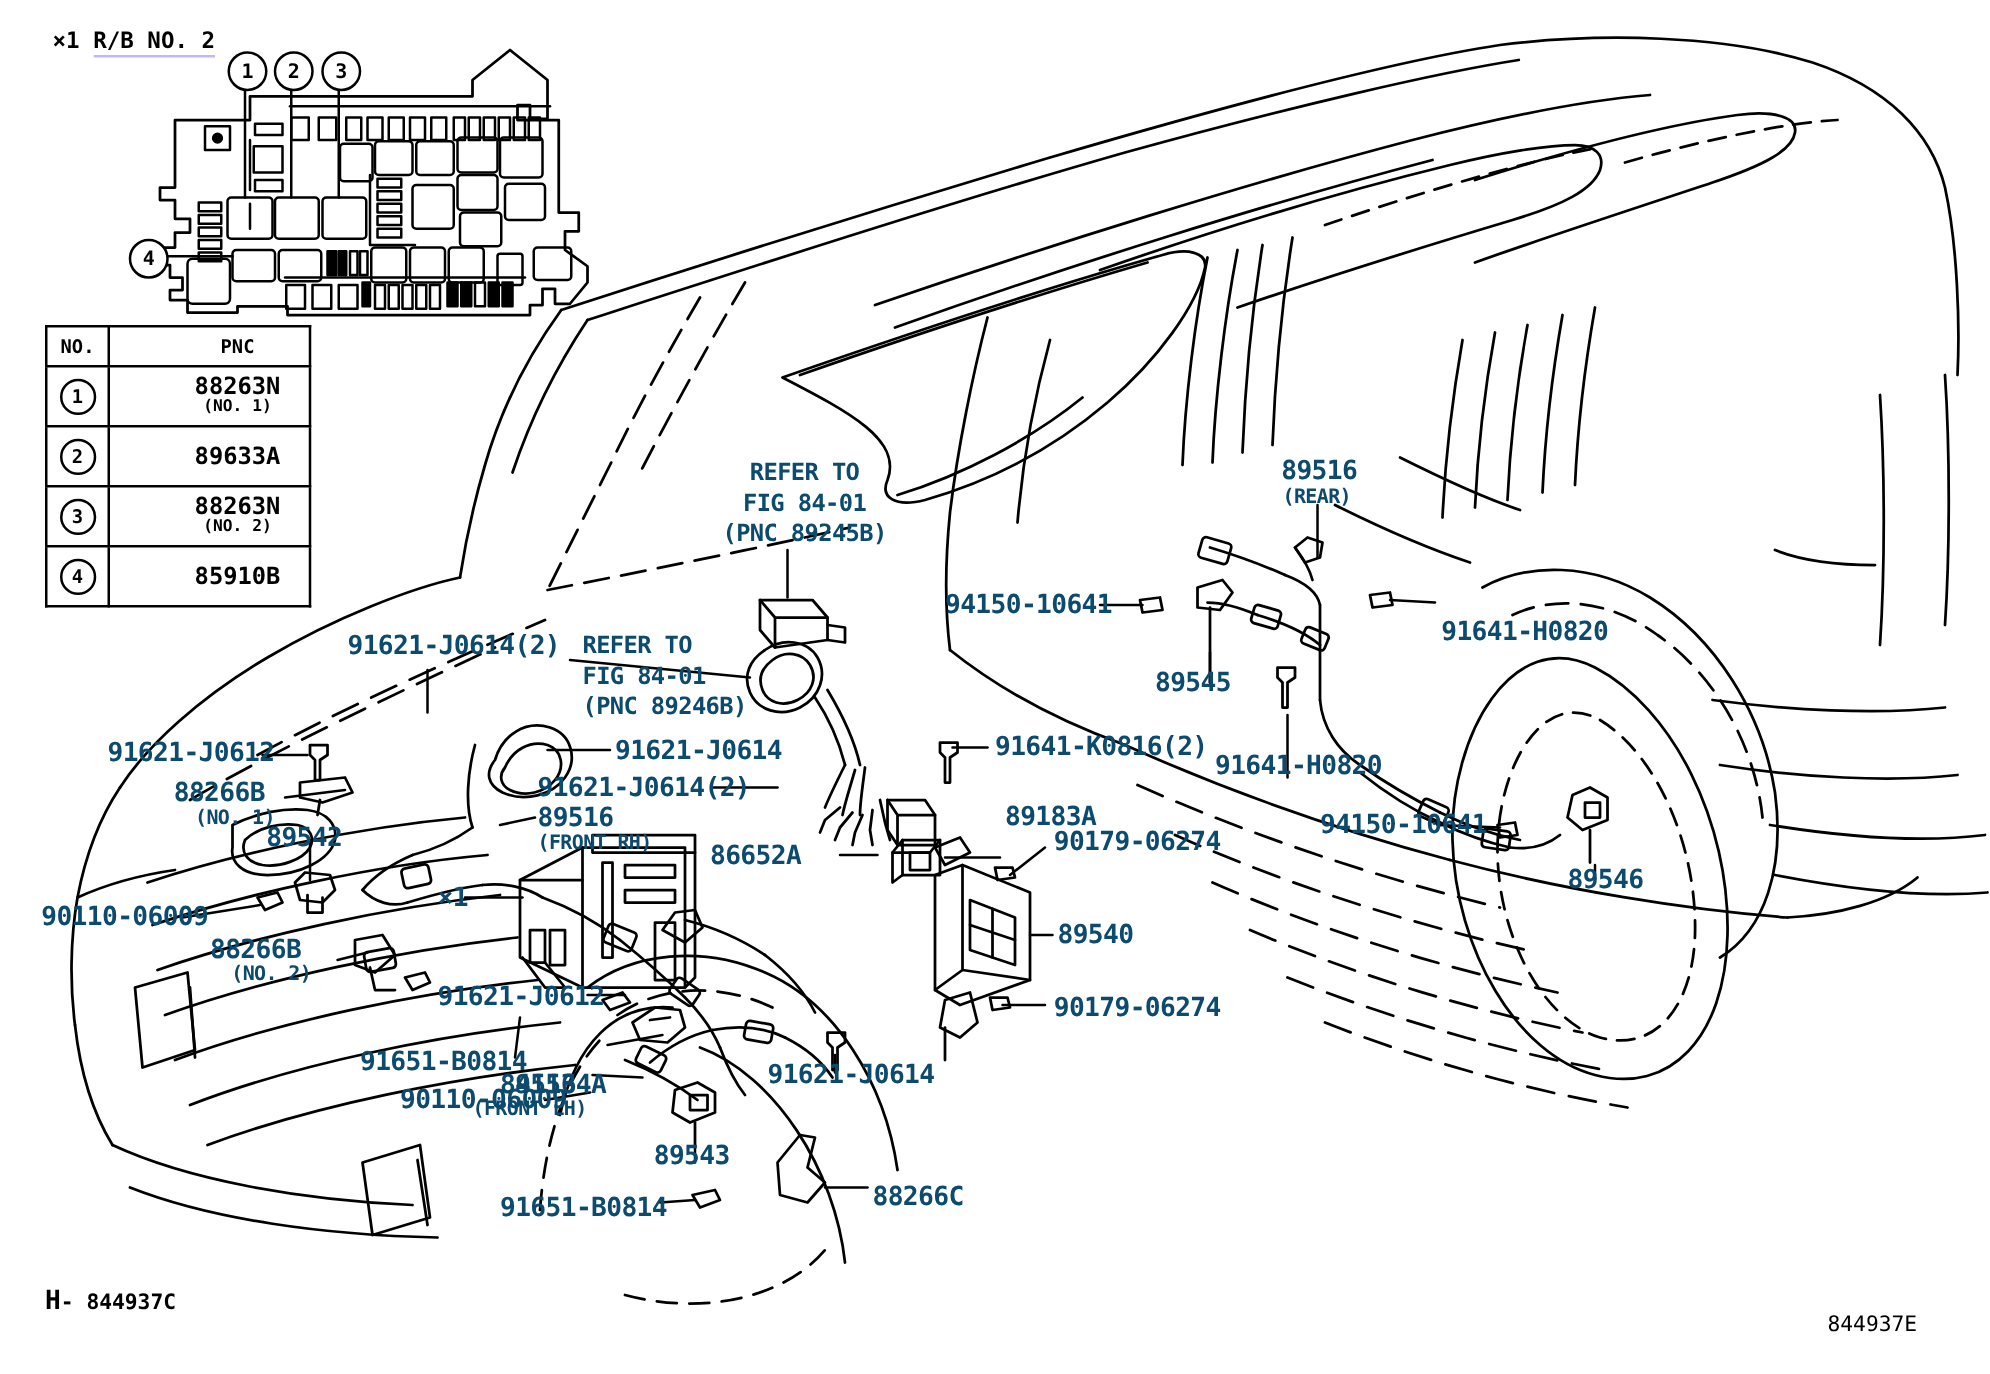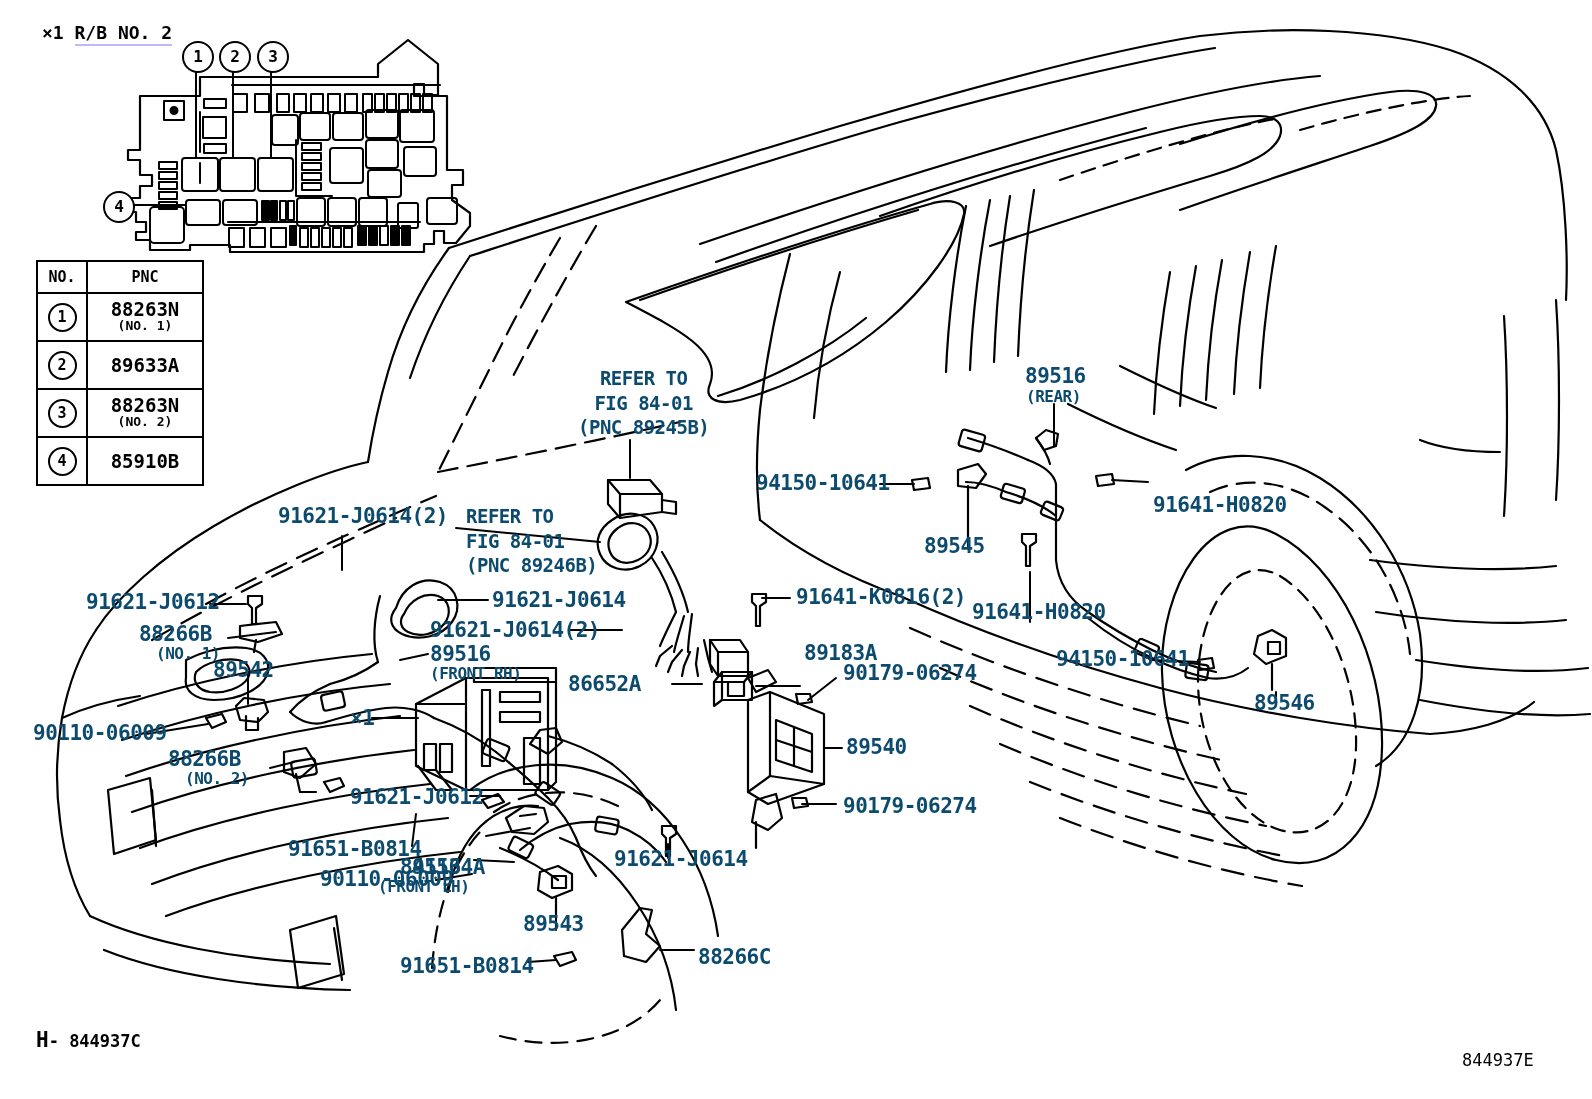--- a/index.html
+++ b/index.html
@@ -72,21 +72,21 @@
     font-weight: bold;
     color: #000;
     padding: 0;
   }
   #parts-table th {
     font-size: 15px;
     height: 30px;
     margin-top: 46px;
   }
   #parts-table .c-no  { width: 48px; text-align: center; }
-  #parts-table .c-pnc { width: 114px; text-align: center; }
+  #parts-table .c-pnc { width: 114px; text-align: center; padding-left: 45px; }
   #parts-table td.c-no { height: 46px; }
   .circnum {
     display: inline-block;
     width: 25px; height: 25px;
     border: 2px solid #000;
     border-radius: 50%;
     font-size: 15px;
     line-height: 24px;
     text-align: center;
     font-weight: bold;

